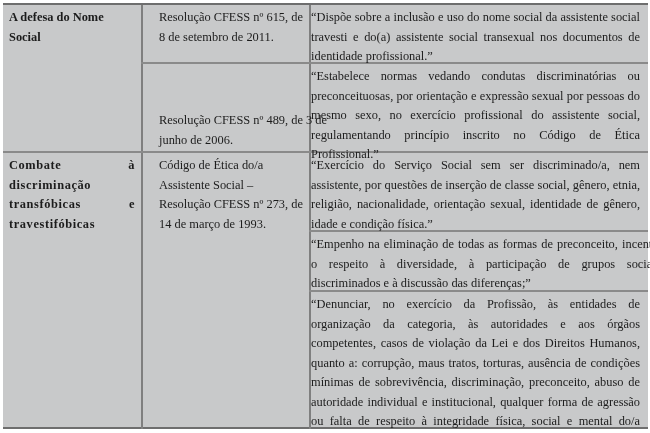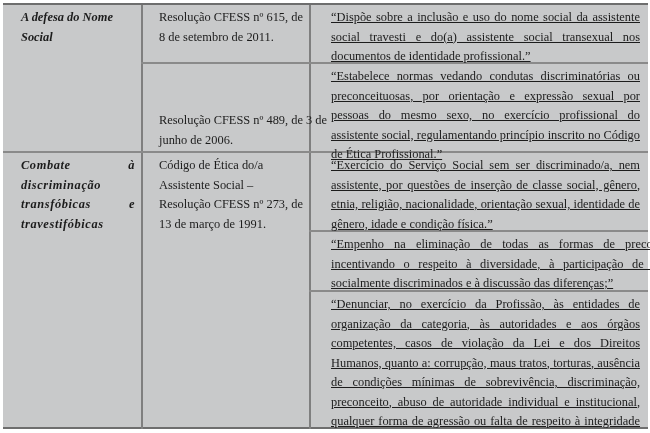--- a/index.html
+++ b/index.html
@@ -7,24 +7,24 @@
   .tbl {
     position: absolute; left: 3px; top: 3px; width: 645px; height: 426px;
     background: #c8c9ca;
     border-top: 2px solid #6e6e6e;
     border-bottom: 2px solid #6e6e6e;
     box-sizing: border-box;
   }
   .cell { position: absolute; box-sizing: border-box; color: #1c1c1c; font-size: 12.4px; line-height: 19.5px; }
   .vline { position: absolute; width: 2px; background: #7f7f7f; }
   .hline { position: absolute; height: 2px; background: #8a8a8a; }
-  .theme { font-weight: bold; padding: 3px 6px 0 18px; font-style: italic; }
+  .theme { font-weight: bold; padding: 3px 6px 0 6px; }
   .theme.spaced { text-align: justify; letter-spacing: 0.6px; }
   .ref { padding: 3px 6px 0 16px; }
-  .quote { padding: 3px 8px 0 20px; text-align: justify; text-decoration: underline; }
+  .quote { padding: 3px 8px 0 0; text-align: justify; }
 </style>
 </head>
 <body>
 
 <div class="tbl">
 
   <div class="vline" style="left:138px; top:0; height:424px;"></div>
   <div class="vline" style="left:306px; top:0; height:424px;"></div>
 
   <div class="hline" style="left:138px; width:507px; top:57px;"></div>
@@ -45,21 +45,21 @@
     <span>Resolução CFESS nº 489, de 3 de junho de 2006.</span>
   </div>
   <div class="cell theme spaced" style="left:0; top:148px; width:138px; height:276px;">
     <span>Combate à discriminação transfóbicas e travestifóbicas</span>
   </div>
 
   <div class="cell quote" style="left:308px; top:59px; width:337px; height:87px;">
     <span>“Estabelece normas vedando condutas discriminatórias ou preconceituosas, por orientação e expressão sexual por pessoas do mesmo sexo, no exercício profissional do assistente social, regulamentando princípio inscrito no Código de Ética Profissional.”</span>
   </div>
   <div class="cell ref" style="left:140px; top:148px; width:166px; height:276px;">
-    <span>Código de Ética do/a Assistente Social – Resolução CFESS nº 273, de 13 de março de 1991.</span>
+    <span>Código de Ética do/a Assistente Social – Resolução CFESS nº 273, de 14 de março de 1993.</span>
   </div>
   <div class="cell quote" style="left:308px; top:148px; width:337px; height:77px;">
     <span>“Exercício do Serviço Social sem ser discriminado/a, nem assistente, por questões de inserção de classe social, gênero, etnia, religião, nacionalidade, orientação sexual, identidade de gênero, idade e condição física.”</span>
   </div>
   <div class="cell quote" style="left:308px; top:227px; width:383px; height:58px;">
     <span>“Empenho na eliminação de todas as formas de preconceito, incentivando o respeito à diversidade, à participação de grupos socialmente discriminados e à discussão das diferenças;”</span>
   </div>
   <div class="cell quote" style="left:308px; top:287px; width:337px; height:137px;">
     <span>“Denunciar, no exercício da Profissão, às entidades de organização da categoria, às autoridades e aos órgãos competentes, casos de violação da Lei e dos Direitos Humanos, quanto a: corrupção, maus tratos, torturas, ausência de condições mínimas de sobrevivência, discriminação, preconceito, abuso de autoridade individual e institucional, qualquer forma de agressão ou falta de respeito à integridade física, social e mental do/a cidadão/cidadã;”</span>
   </div>

